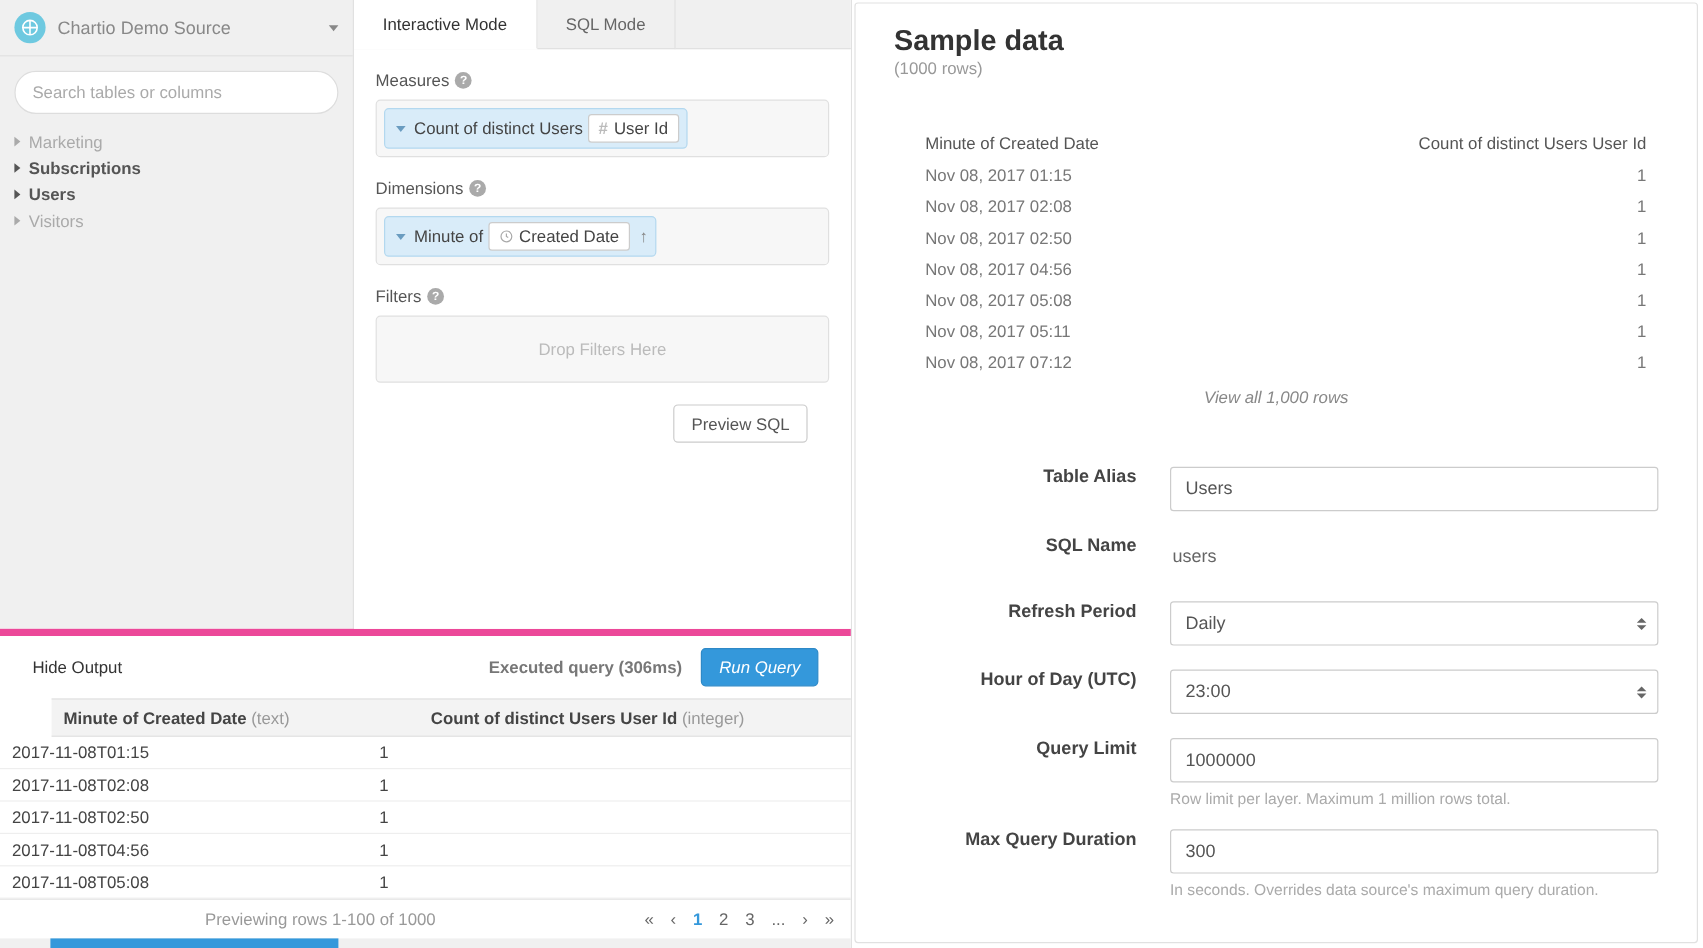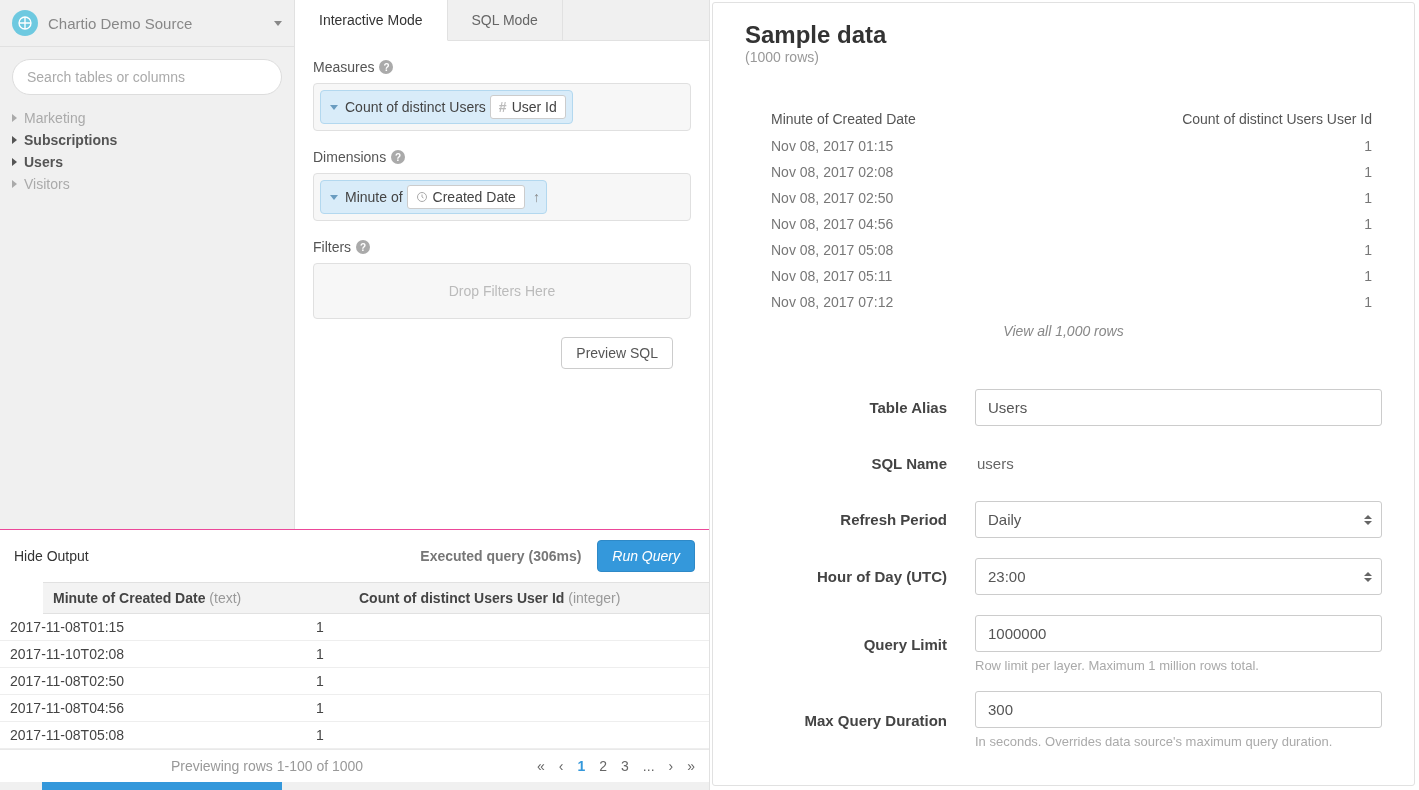--- a/index.html
+++ b/index.html
@@ -153,21 +153,21 @@
   border:1px solid #ccc; background:#fff; color:#555;
   padding: 7px 14px; border-radius:4px; font-size:14px; cursor:pointer;
 }
 .btn-primary {
   background:#3498db; color:#fff; border:1px solid #2e89c7;font-style:italic;
 }
 
 
 .output-bar {
   display:flex; align-items:center; justify-content:space-between;
-  padding: 10px 14px; border-top:1px solid #ec4899; background:#fff;
+  padding: 10px 27px; border-top:6px solid #ec4899; background:#fff;
 }
 .output-bar .left-link { color:#333; cursor:pointer;}
 .output-bar .exec-text { color:#777; margin-right:12px;font-weight:bold; }
 .results-head {
   display:flex; background:#f3f3f3; border-top:1px solid #e1e1e1; border-bottom:1px solid #e1e1e1;margin-left:43px;
 }
 .results-head .col { padding:7px 10px; color:#444; font-weight:600; }
 .results-head .col .type { color:#999; font-weight:400; }
 .col1 { width: 306px; }
 .col2 { flex:1; }
@@ -196,21 +196,21 @@
 .right-title { font-size:24px; color:#333; font-weight:600; }
 .right-subtitle { color:#999; font-size:14px; margin-bottom: 40px; }
 .sample-table { width:100%; }
 .sample-head { display:flex; color:#555; font-size:14px; padding: 6px 0; }
 .sh-col1 { flex:1; padding-left:26px;}
 .sh-col2 { width:220px; text-align:right; padding-right:10px; }
 .sample-row { display:flex; color:#777; font-size:14px; padding:5px 0; }
 .sr-col1 { flex:1; padding-left:26px;}
 .sr-col2 { width:220px; text-align:right; padding-right:10px;}
 .view-all { text-align:center; font-style:italic; color:#888; padding: 8px 0 30px 0; cursor:pointer;}
-.form-row { display:flex; align-items:center; margin-bottom: 20px; }
+.form-row { display:flex; margin-bottom: 20px; }
 .form-label { width: 230px; text-align:right; padding-right: 28px; color:#444; font-weight:600; font-size:15px;}
 .form-field { flex:1; }
 .form-input, .form-select {
   width:100%; padding:9px 12px; border:1px solid #ccc; border-radius:3px;
   font-size:15px; color:#555; background:#fff;
 }
 .select-wrap { position:relative; }
 .select-caret {
   position:absolute; right:10px; top:50%; transform:translateY(-50%);
   display:flex; flex-direction:column; gap:2px;
@@ -331,21 +331,21 @@
     <div class="results-head">
       <div class="col col1"><span>Minute of Created Date</span> <span class="type">(text)</span></div>
       <div class="col col2"><span>Count of distinct Users User Id</span> <span class="type">(integer)</span></div>
     </div>
     <div class="results-body">
       <div class="row">
           <div class="col col1">2017-11-08T01:15</div>
           <div class="col col2">1</div>
         </div>
       <div class="row">
-          <div class="col col1">2017-11-10T02:08</div>
+          <div class="col col1">2017-11-08T02:08</div>
           <div class="col col2">1</div>
         </div>
       <div class="row">
           <div class="col col1">2017-11-08T02:50</div>
           <div class="col col2">1</div>
         </div>
       <div class="row">
           <div class="col col1">2017-11-08T04:56</div>
           <div class="col col2">1</div>
         </div>

